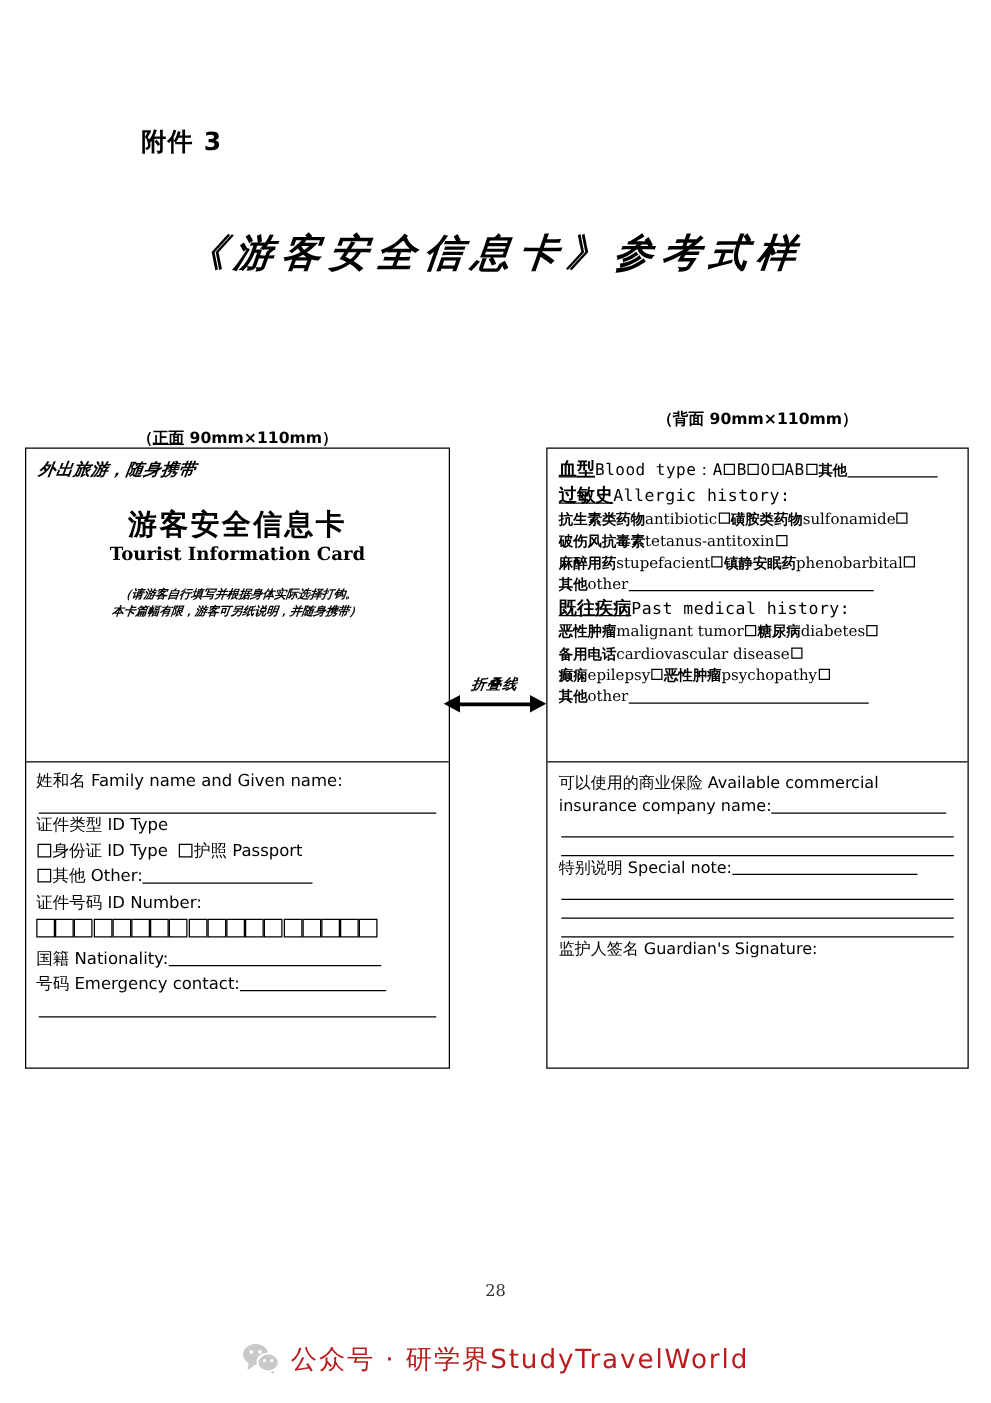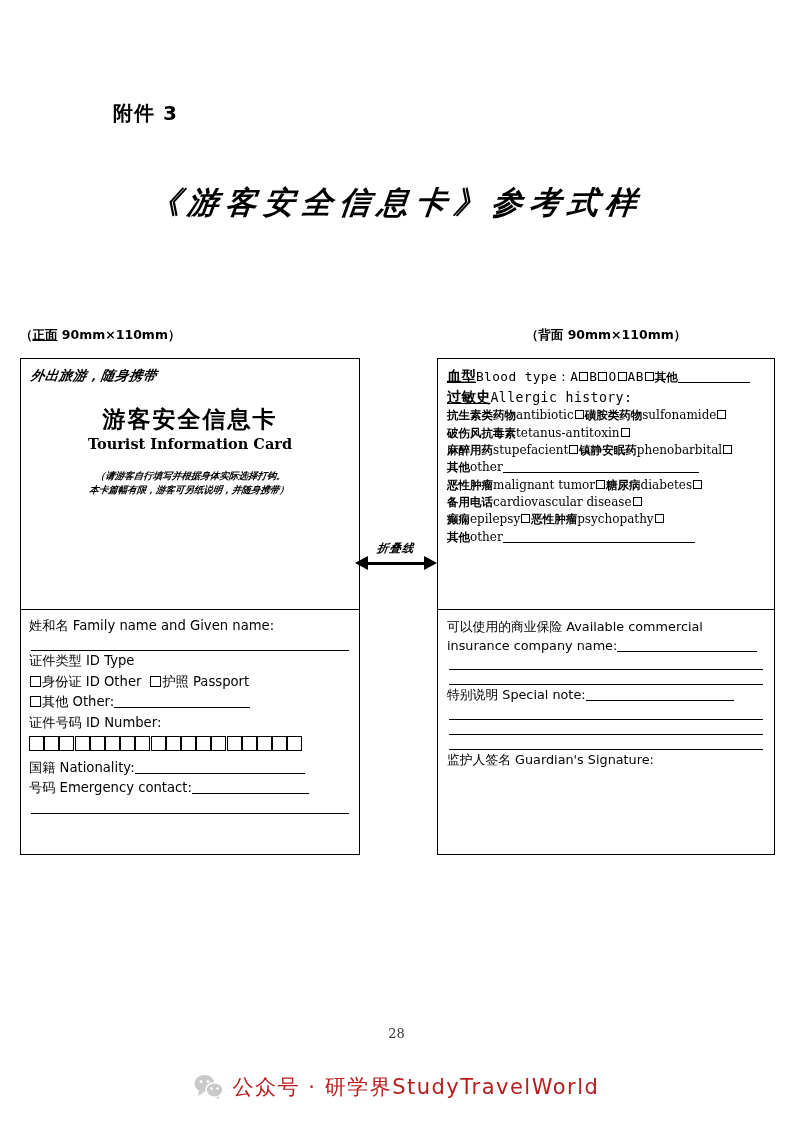--- a/index.html
+++ b/index.html
@@ -42,21 +42,21 @@
 
   
   .card-caption {
     position: absolute;
     font-size: 12.5px;
     font-weight: 700;
     font-family: "DejaVu Sans", sans-serif;
     white-space: nowrap;
   }
   .card-caption .u { text-decoration: underline; }
-  #cap-front { left: 20px; width: 340px; top: 327px; }
+  #cap-front { left: 20px; width: 340px; top: 342px; text-align: center; }
   #cap-back  { left: 437px; width: 338px; top: 327px; text-align: center; }
 
   
   .card {
     position: absolute;
     border: 1.6px solid #000;
     background: #fff;
   }
   #card-front { left: 20px;  top: 358px; width: 340px; height: 497px; }
   #card-back  { left: 437px; top: 358px; width: 338px; height: 497px; }
@@ -254,21 +254,21 @@
     <div class="card-hint">
       <div>（请游客自行填写并根据身体实际选择打钩。</div>
       <div>本卡篇幅有限，游客可另纸说明，并随身携带）</div>
     </div>
   </div>
   <div class="card-lower form-area">
     <div class="frow"><span class="cjk">姓和名 Family name and Given name:</span></div>
     <div class="fullrule"></div>
     <div class="frow"><span class="cjk">证件类型 ID Type</span></div>
     <div class="frow">
-      <span class="cbox"></span><span class="cjk">身份证 ID Other</span>
+      <span class="cbox"></span><span class="cjk">身份证 ID Type</span>
       <span class="cbox"></span><span class="cjk">护照 Passport</span>
     </div>
     <div class="frow">
       <span class="cbox"></span><span class="cjk">其他 Other:</span><span class="blank" style="width:136px"></span>
     </div>
     <div class="frow"><span class="cjk">证件号码 ID Number:</span></div>
     <div class="idboxes" id="id-number-boxes"><span class="cbox"></span><span class="cbox"></span><span class="cbox"></span><span class="cbox"></span><span class="cbox"></span><span class="cbox"></span><span class="cbox"></span><span class="cbox"></span><span class="cbox"></span><span class="cbox"></span><span class="cbox"></span><span class="cbox"></span><span class="cbox"></span><span class="cbox"></span><span class="cbox"></span><span class="cbox"></span><span class="cbox"></span><span class="cbox"></span></div>
     <div class="frow"><span class="cjk">国籍 Nationality:</span><span class="blank" style="width:170px"></span></div>
     <div class="frow"><span class="cjk">号码 Emergency contact:</span><span class="blank" style="width:117px"></span></div>
     <div class="fullrule"></div>
@@ -287,20 +287,23 @@
       <span class="cn">抗生素类药物</span><span class="en">antibiotic</span><span class="cbox"></span><span class="cn">磺胺类药物</span><span class="en">sulfonamide</span><span class="cbox"></span>
     </div>
     <div class="frow">
       <span class="cn">破伤风抗毒素</span><span class="en">tetanus-antitoxin</span><span class="cbox"></span>
     </div>
     <div class="frow">
       <span class="cn">麻醉用药</span><span class="en">stupefacient</span><span class="cbox"></span><span class="cn">镇静安眠药</span><span class="en">phenobarbital</span><span class="cbox"></span>
     </div>
     <div class="frow">
       <span class="cn">其他</span><span class="en">other</span><span class="blank" style="width:196px"></span>
+    </div>
+    <div class="frow">
+      <span class="hd">既往疾病</span><span class="mono" style="font-size:13.2px">Past medical history:</span>
     </div>
     <div class="frow">
       <span class="cn">恶性肿瘤</span><span class="en">malignant tumor</span><span class="cbox"></span><span class="cn">糖尿病</span><span class="en">diabetes</span><span class="cbox"></span>
     </div>
     <div class="frow">
       <span class="cn">备用电话</span><span class="en">cardiovascular disease</span><span class="cbox"></span>
     </div>
     <div class="frow">
       <span class="cn">癫痫</span><span class="en">epilepsy</span><span class="cbox"></span><span class="cn">恶性肿瘤</span><span class="en">psychopathy</span><span class="cbox"></span>
     </div>

